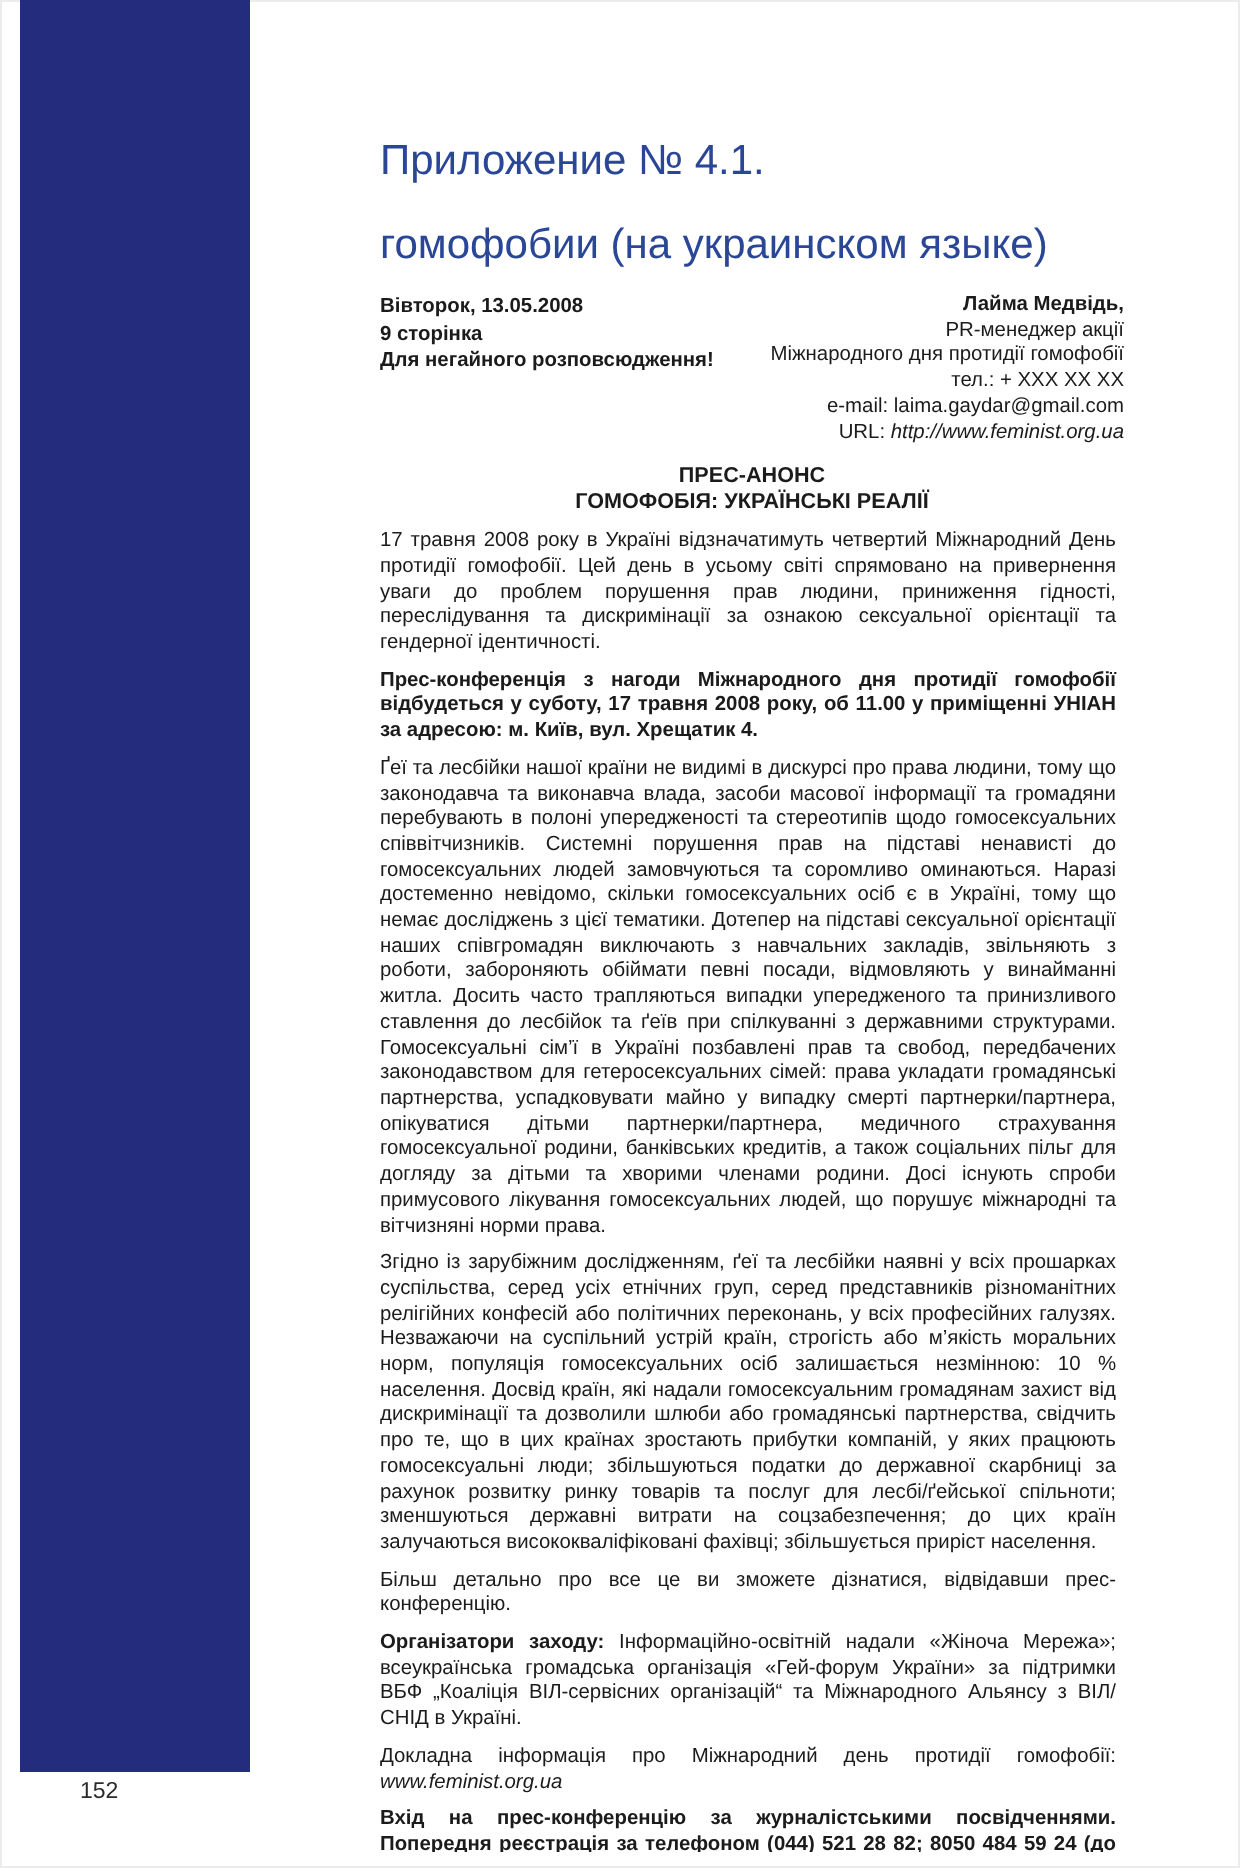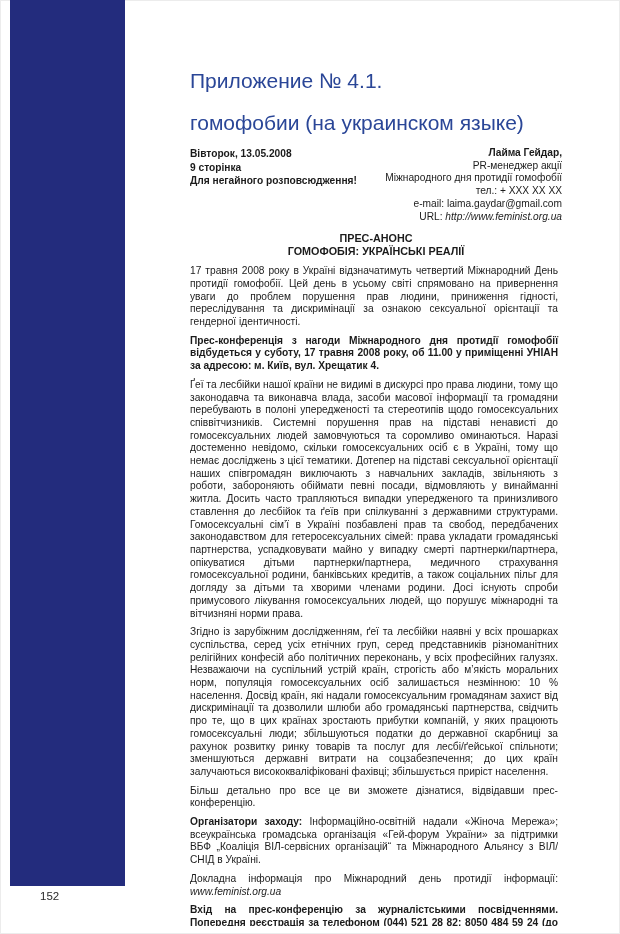--- a/index.html
+++ b/index.html
@@ -87,21 +87,21 @@
       <span>гомофобии (на украинском языке)</span>
     </h1>
 
     <div class="info-row">
       <div class="info-left">
         <div>Вівторок, 13.05.2008</div>
         <div>9 сторінка</div>
         <div>Для негайного розповсюдження!</div>
       </div>
       <div class="info-right">
-        <div class="name">Лайма Гейдар,</div>
+        <div class="name">Лайма Медвідь,</div>
         <div>PR-менеджер акції</div>
         <div>Міжнародного дня протидії гомофобії</div>
         <div>тел.: + XXX XX XX</div>
         <div>e-mail: laima.gaydar@gmail.com</div>
         <div><span>URL: </span><span class="italic">http://www.feminist.org.ua</span></div>
       </div>
     </div>
 
     <div class="center-head">
       <div>ПРЕС-АНОНС</div>
@@ -109,20 +109,20 @@
     </div>
 
     <p class="body">17 травня 2008 року в Україні відзначатимуть четвертий Міжнародний День протидії гомофобії. Цей день в усьому світі спрямовано на привернення уваги до проблем порушення прав людини, приниження гідності, переслідування та дискримінації за ознакою сексуальної орієнтації та гендерної ідентичності.</p>
     <p class="body bold">Прес-конференція з нагоди Міжнародного дня протидії гомофобії відбудеться у суботу, 17 травня 2008 року, об 11.00 у приміщенні УНІАН за адресою: м. Київ, вул. Хрещатик 4.</p>
     <p class="body">Ґеї та лесбійки нашої країни не видимі в дискурсі про права людини, тому що законодавча та виконавча влада, засоби масової інформації та громадяни перебувають в полоні упередженості та стереотипів щодо гомосексуальних співвітчизників. Системні порушення прав на підставі ненависті до гомосексуальних людей замовчуються та соромливо оминаються. Наразі достеменно невідомо, скільки гомосексуальних осіб є в Україні, тому що немає досліджень з цієї тематики. Дотепер на підставі сексуальної орієнтації наших співгромадян виключають з навчальних закладів, звільняють з роботи, забороняють обіймати певні посади, відмовляють у винайманні житла. Досить часто трапляються випадки упередженого та принизливого ставлення до лесбійок та ґеїв при спілкуванні з державними структурами. Гомосексуальні сім’ї в Україні позбавлені прав та свобод, передбачених законодавством для гетеросексуальних сімей: права укладати громадянські партнерства, успадковувати майно у випадку смерті партнерки/партнера, опікуватися дітьми партнерки/партнера, медичного страхування гомосексуальної родини, банківських кредитів, а також соціальних пільг для догляду за дітьми та хворими членами родини. Досі існують спроби примусового лікування гомосексуальних людей, що порушує міжнародні та вітчизняні норми права.</p>
     <p class="body">Згідно із зарубіжним дослідженням, ґеї та лесбійки наявні у всіх прошарках суспільства, серед усіх етнічних груп, серед представників різноманітних релігійних конфесій або політичних переконань, у всіх професійних галузях. Незважаючи на суспільний устрій країн, строгість або м’якість моральних норм, популяція гомосексуальних осіб залишається незмінною: 10 % населення. Досвід країн, які надали гомосексуальним громадянам захист від дискримінації та дозволили шлюби або громадянські партнерства, свідчить про те, що в цих країнах зростають прибутки компаній, у яких працюють гомосексуальні люди; збільшуються податки до державної скарбниці за рахунок розвитку ринку товарів та послуг для лесбі/ґейської спільноти; зменшуються державні витрати на соцзабезпечення; до цих країн залучаються висококваліфіковані фахівці; збільшується приріст населення.</p>
     <p class="body">Більш детально про все це ви зможете дізнатися, відвідавши прес-конференцію.</p>
 
     <p class="body"><b>Організатори заходу:</b><span> Інформаційно-освітній надали «Жіноча Мережа»; всеукраїнська громадська організація «Гей-форум України» за підтримки ВБФ „Коаліція ВІЛ-сервісних організацій“ та Міжнародного Альянсу з ВІЛ/СНІД в Україні.</span></p>
 
-    <p class="body"><span>Докладна інформація про Міжнародний день протидії інформації: </span><span class="italic">www.feminist.org.ua</span></p>
+    <p class="body"><span>Докладна інформація про Міжнародний день протидії гомофобії: </span><span class="italic">www.feminist.org.ua</span></p>
 
     <p class="body bold">Вхід на прес-конференцію за журналістськими посвідченнями. Попередня реєстрація за телефоном (044) 521 28 82; 8050 484 59 24 (до 16:00, 16.05.2008), контактна персона — Ренат Медвідь.</p>
 
     <div class="end-marks"># # #</div>
 
   </div>
 </div>
 
 </body></html>

